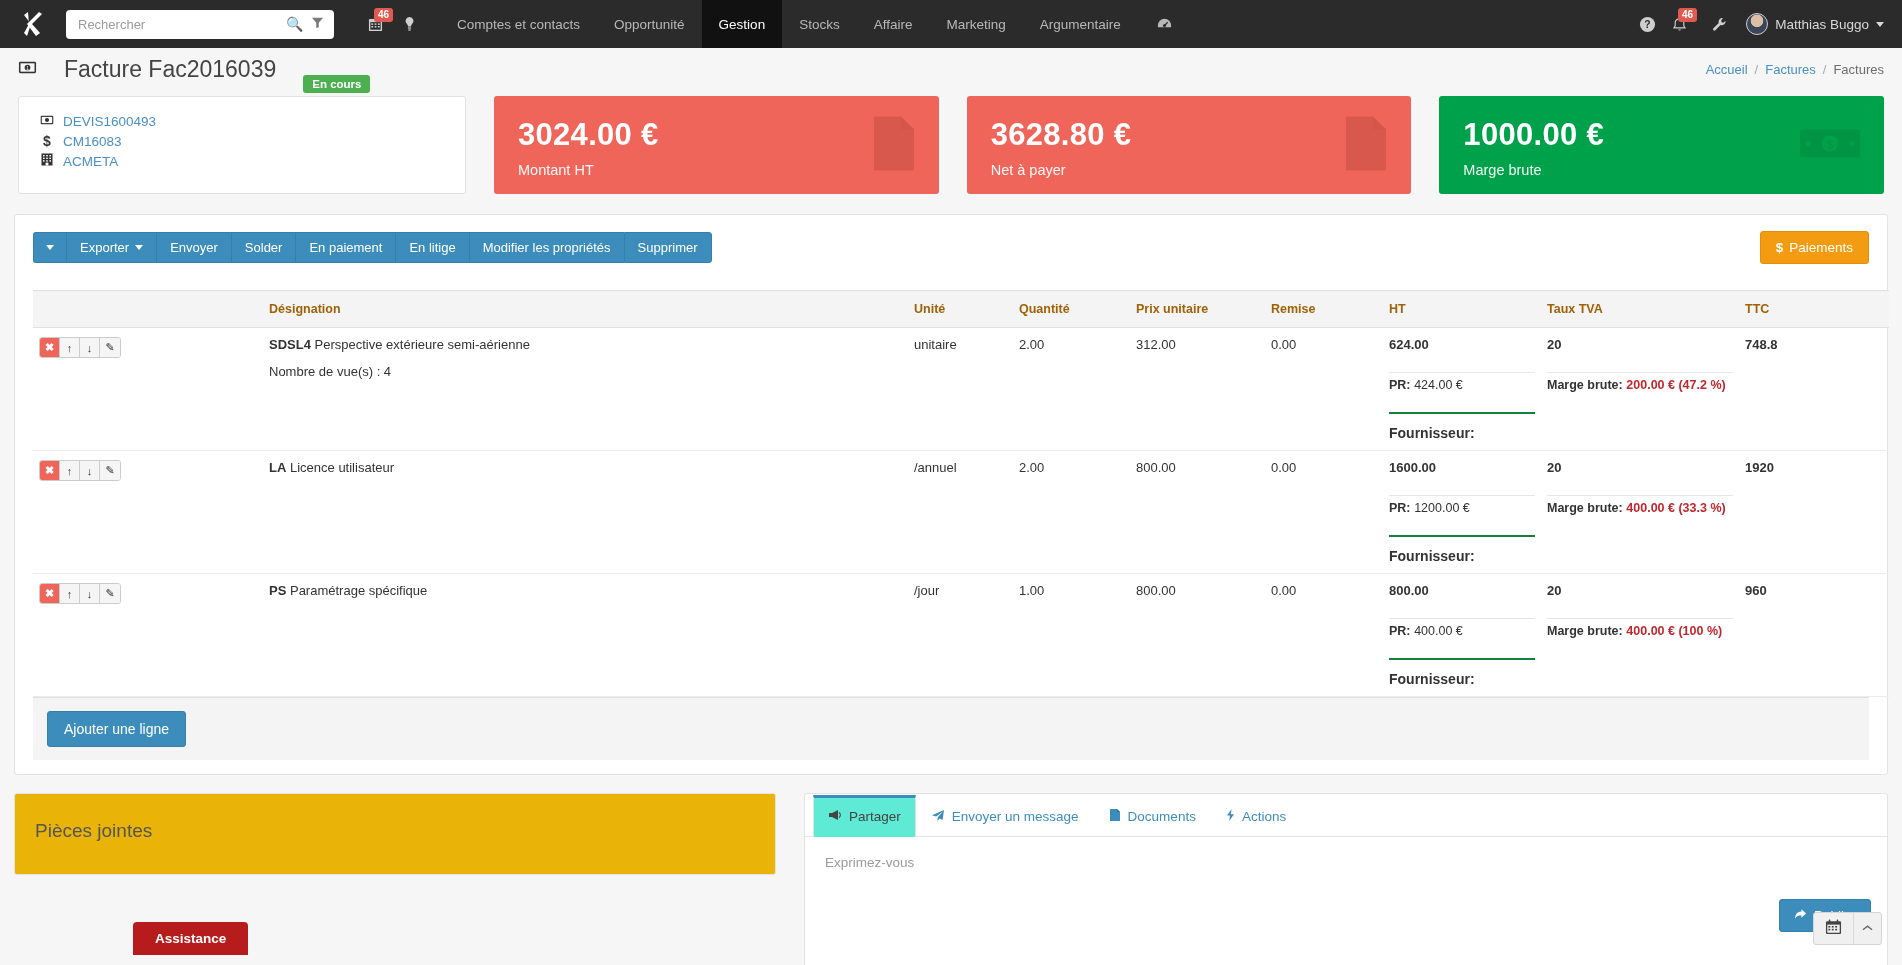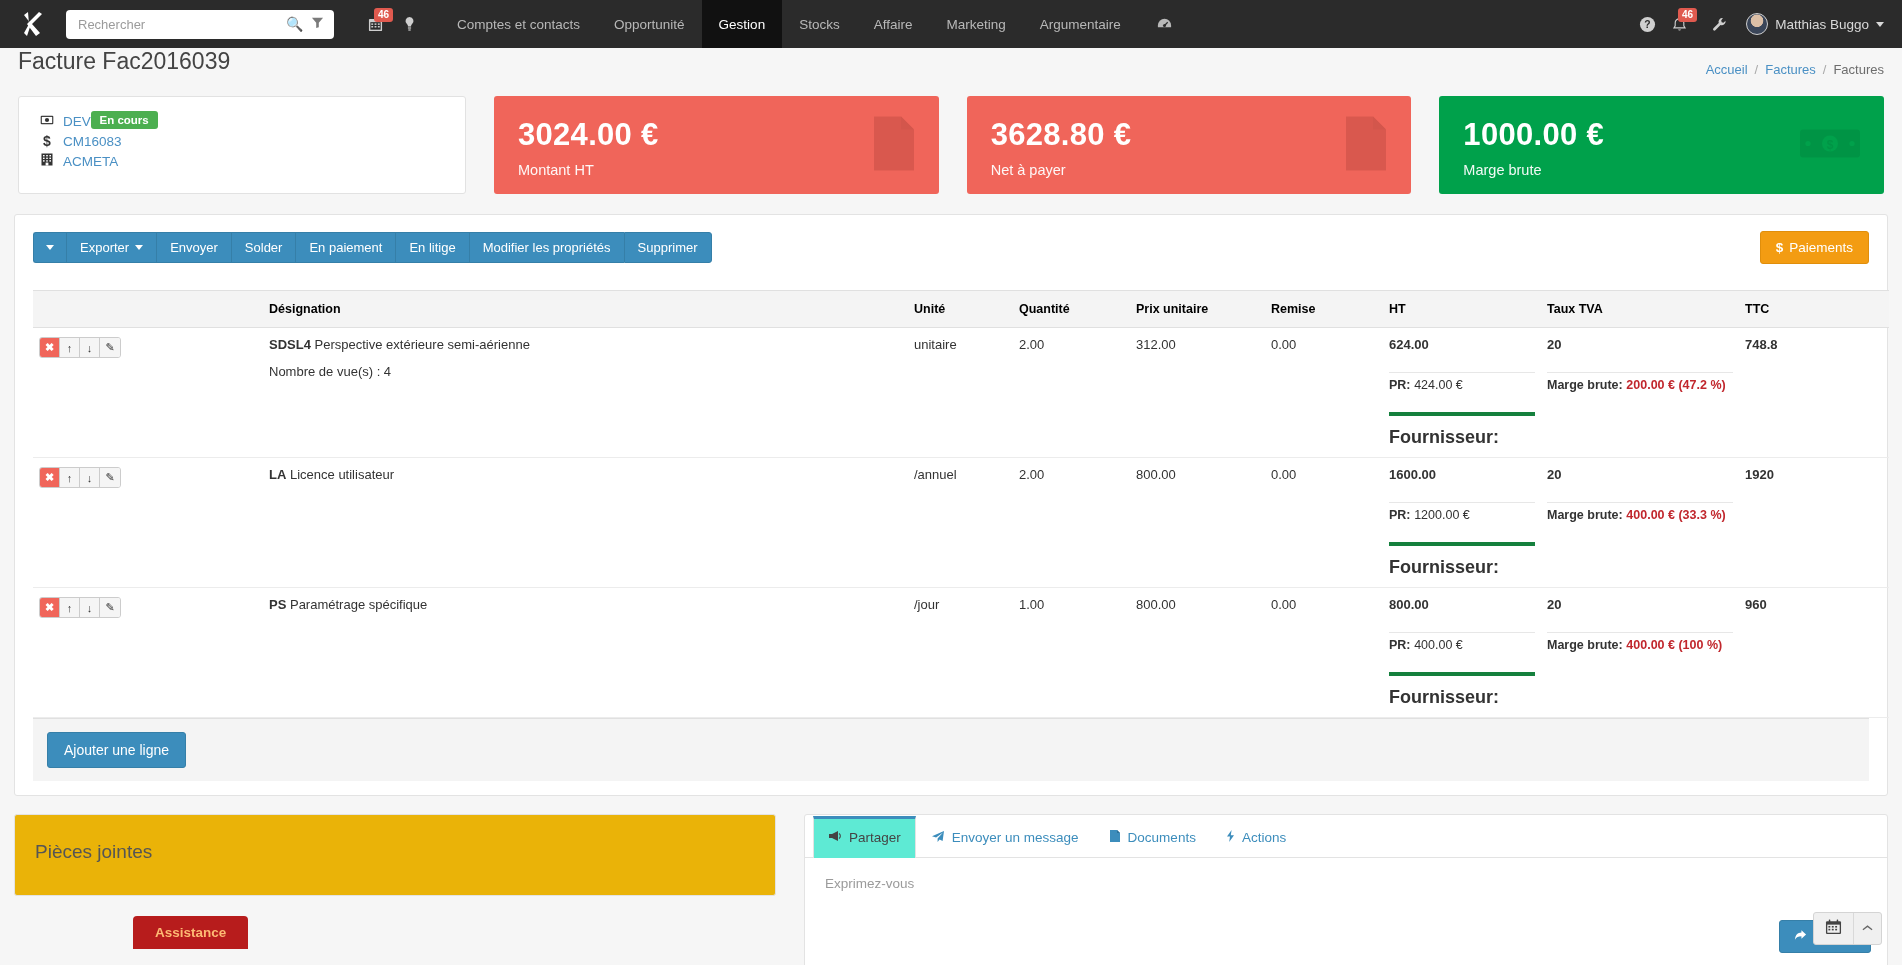--- a/index.html
+++ b/index.html
@@ -78,22 +78,22 @@
     width: 0; height: 0; border-left: 4px solid transparent;
     border-right: 4px solid transparent; border-top: 5px solid currentColor;
   }
 
   
   .page-head {
     height: 42px; display: flex; align-items: center;
     padding: 0 18px 0 18px; background: #f6f6f6;
   }
   .page-title {
-    display: flex; align-items: center; gap: 9px;
-    font-size: 23px; color: #444; font-weight: normal; flex-direction: column;
+    display: flex; align-items: center; gap: 27px;
+    font-size: 23px; color: #444; font-weight: normal;
   }
   .badge-status {
     background: #4caf50; color: #fff; font-size: 11.5px;
     padding: 3px 9px; border-radius: 3px; font-weight: bold;
     position: relative; top: 3px; margin-top: 24px;
   }
   .breadcrumb { margin-left: auto; font-size: 13px; color: #6d6d6d; display: flex; gap: 7px; }
   .breadcrumb a { color: #4a90c4; text-decoration: none; cursor: pointer; }
   .breadcrumb .sep { color: #a9a9a9; }
   .breadcrumb .current { color: #6d6d6d; }
@@ -143,21 +143,21 @@
     border: 1px solid #e08e0b; border-radius: 3px;
     font-size: 13.5px; padding: 8px 15px; cursor: pointer;
     display: flex; align-items: center; gap: 6px;
     font-family: "Liberation Sans", sans-serif;
   }
 
   
   .lines-table { width: 100%; border-collapse: collapse; margin-top: 26px; table-layout: fixed; }
   .lines-table thead th {
     background: #f4f4f4; border-top: 1px solid #e0e0e0; border-bottom: 1px solid #e0e0e0;
-    font-size: 12.5px; font-weight: bold; color: #000000;
+    font-size: 12.5px; font-weight: bold; color: #a16207;
     text-align: left; padding: 11px 6px; vertical-align: middle;
   }
   .col-act { width: 230px; }
   .col-des { width: 645px; }
   .col-uni { width: 105px; }
   .col-qte { width: 117px; }
   .col-pu  { width: 135px; }
   .col-rem { width: 118px; }
   .col-ht  { width: 158px; }
   .col-tva { width: 198px; }
@@ -176,21 +176,21 @@
   .desig-code { font-weight: bold; }
   .desig-sub { margin-top: 12px; font-size: 13px; color: #333; }
   .num-bold { font-weight: bold; }
 
   .sub-block { margin-top: 20px; }
   .sub-line { border-top: 1px solid #e7e7e7; padding-top: 4px; }
   .pr-text { font-weight: bold; font-size: 12.5px; }
   .pr-text span { font-weight: normal; }
   .marge-text { font-weight: bold; font-size: 12.5px; }
   .marge-val { color: #c1272d; }
-  .fourn-text { font-weight: bold; font-size: 18px; padding-top: 11px; border-top: 4px solid #15803d; margin-top: 20px; }
+  .fourn-text { font-weight: bold; font-size: 14px; padding-top: 11px; border-top: 2px solid #15803d; margin-top: 20px; }
 
   .add-row-bar { background: #f4f4f4; border-top: 1px solid #e0e0e0; padding: 13px 14px; margin-top: 0; }
   .btn-add {
     background: #3c8dbc; color: #fff; border: 1px solid #357fa8;
     border-radius: 3px; font-size: 14px; padding: 9px 16px; cursor: pointer;
     font-family: "Liberation Sans", sans-serif;
   }
 
   
   .bottom-row { display: flex; gap: 28px; padding: 18px 14px 0 14px; align-items: flex-start; }
@@ -221,22 +221,22 @@
   .btn-publish {
     margin-left: auto; background: #3c8dbc; color: #fff;
     border: 1px solid #357fa8; border-radius: 3px;
     font-size: 13.5px; padding: 8px 14px; cursor: pointer;
     display: flex; align-items: center; gap: 7px;
     font-family: "Liberation Sans", sans-serif;
   }
 
   
   .assistance-btn {
-    position: absolute; left: 133px; bottom: 16px;
-    background: #b71c1c; color: #fdba74; font-size: 13.5px; font-weight: bold;
+    position: absolute; left: 133px; bottom: 10px;
+    background: #b71c1c; color: #ffffff; font-size: 13.5px; font-weight: bold;
     padding: 9px 22px; border-radius: 4px 4px 0 0; cursor: pointer;
     border: 0; font-family: "Liberation Sans", sans-serif;
   }
   .cal-widget {
     position: absolute; right: 20px; bottom: 20px;
     display: flex; align-items: center;
     background: #f0f0f0; border: 1px solid #d4d4d4; border-radius: 3px;
     height: 33px;
   }
   .cal-widget .cw-ico { padding: 0 11px; color: #444; font-size: 15px; cursor: pointer; }

